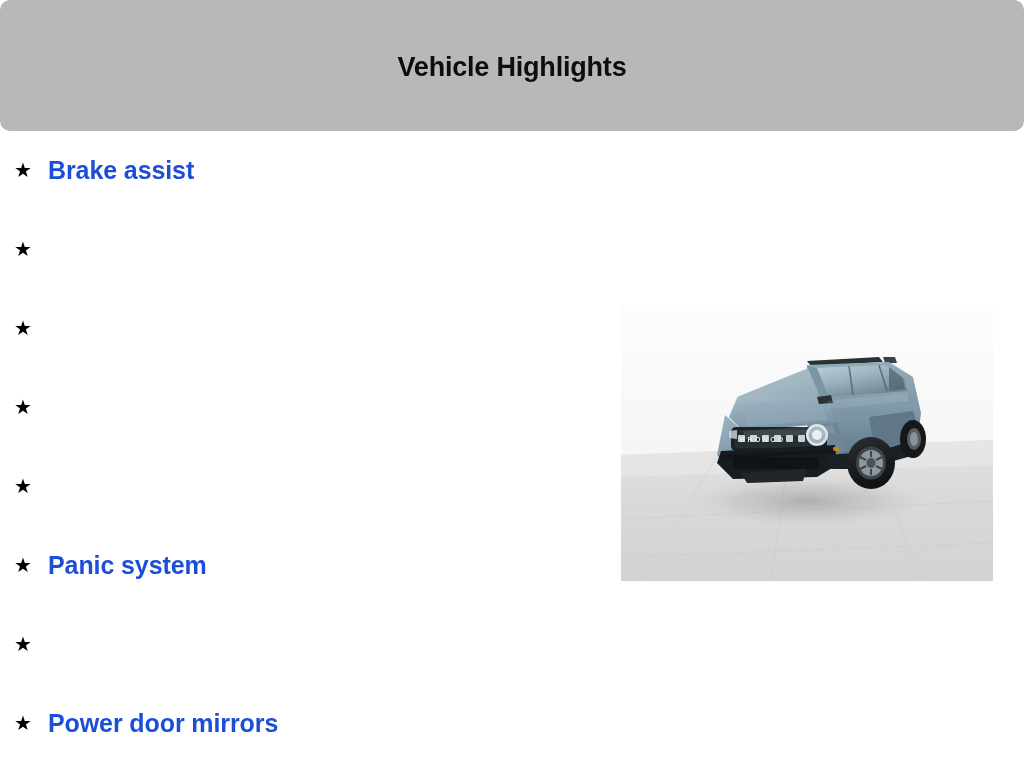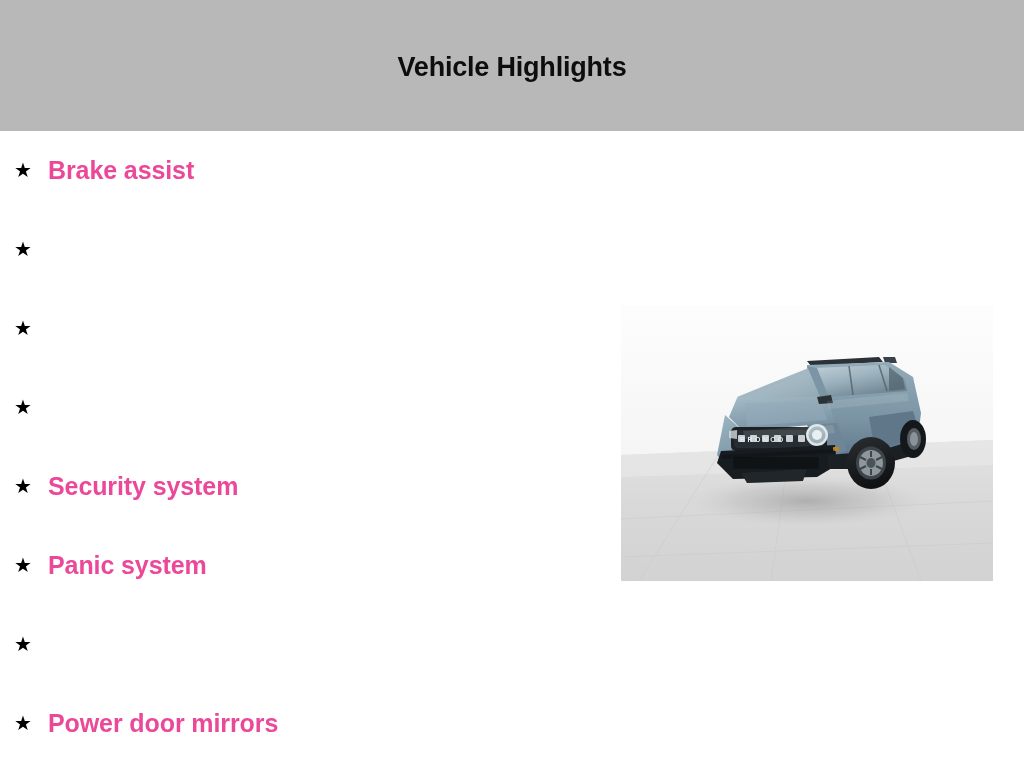--- a/index.html
+++ b/index.html
@@ -18,20 +18,21 @@
   }
 
   
   .header-band {
     position: absolute;
     left: 0;
     top: 0;
     width: 1024px;
     height: 131px;
     background: #b8b8b8;
+    border-radius: 10px;
   }
   .header-title {
     position: absolute;
     left: 0;
     top: 51px;
     width: 1024px;
     text-align: center;
     font-size: 27px;
     font-weight: bold;
     color: #0d0d0d;
@@ -62,21 +63,21 @@
     font-size: 20px;
     line-height: 20px;
     color: #000000;
     text-align: left;
     margin-right: 12px;
     transform: translateY(-1px);
   }
   .highlight-label {
     font-size: 25px;
     font-weight: bold;
-    color: #ec4899;
+    color: #1d4ed8;
     letter-spacing: -0.1px;
     white-space: nowrap;
   }
 
   
   .vehicle-photo {
     position: absolute;
     left: 621px;
     top: 305px;
     width: 372px;
@@ -107,21 +108,20 @@
   <li class="highlight-item">
     <span class="bullet-star">★</span>
   </li>
 
   <li class="highlight-item">
     <span class="bullet-star">★</span>
   </li>
 
   <li class="highlight-item">
     <span class="bullet-star">★</span>
-    <span class="highlight-label">Security system</span>
   </li>
 
   <li class="highlight-item">
     <span class="bullet-star">★</span>
     <span class="highlight-label">Panic system</span>
   </li>
 
   <li class="highlight-item">
     <span class="bullet-star">★</span>
   </li>

